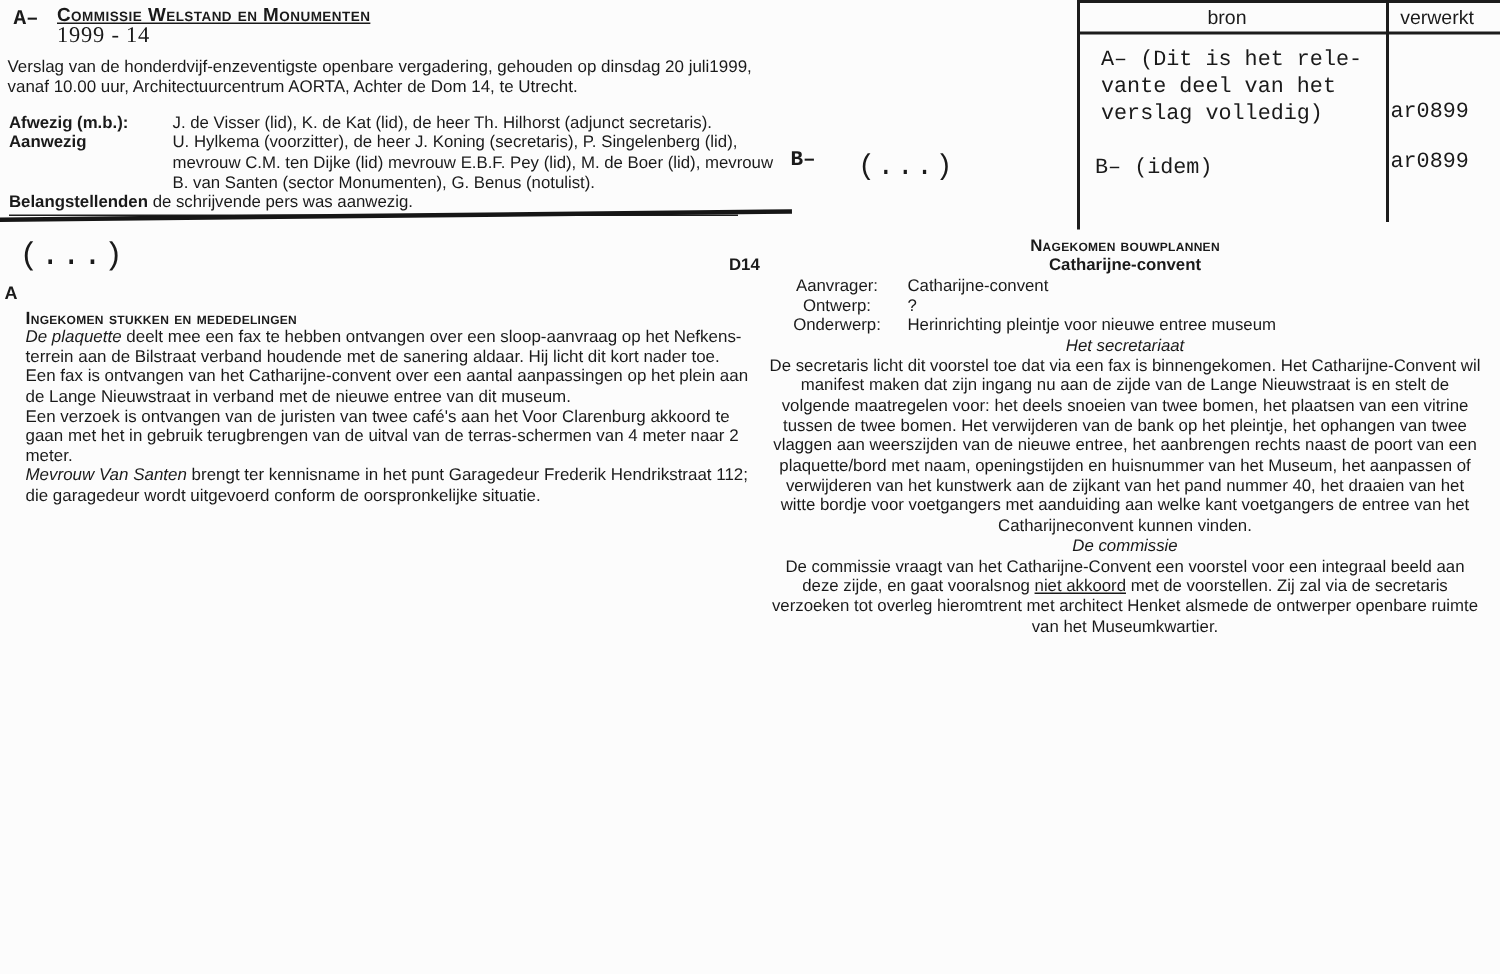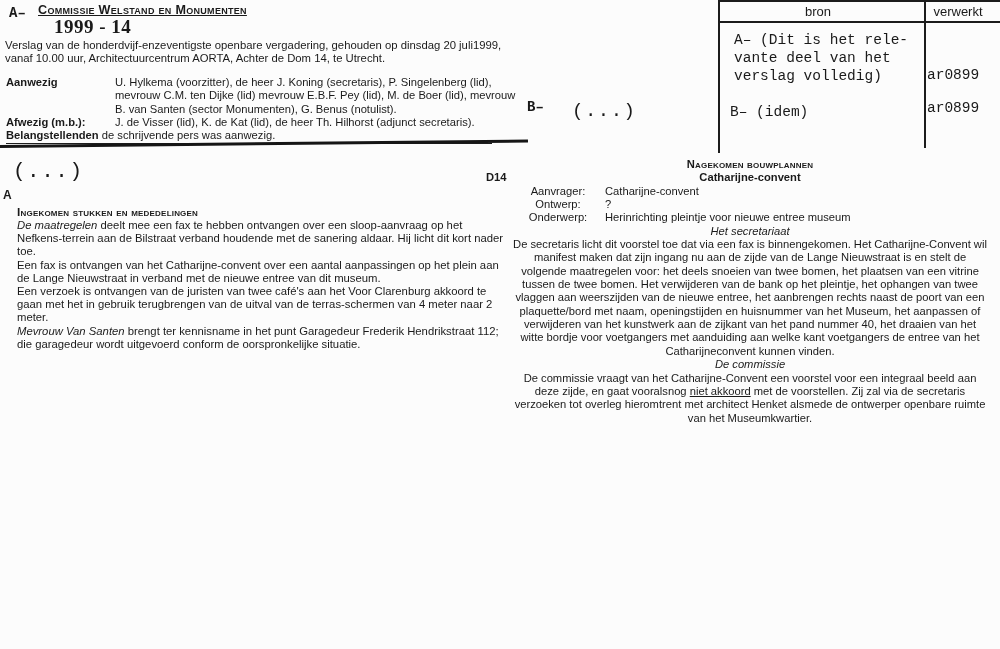--- a/index.html
+++ b/index.html
@@ -12,21 +12,21 @@
   .abs{position:absolute;}
   .mono{font-family:"Liberation Mono","DejaVu Sans Mono",monospace;}
   .serif{font-family:"Liberation Serif", serif;}
   .sc{font-variant:small-caps;}
   .b{font-weight:bold;}
   .i{font-style:italic;}
 
   
   .marker-a{left:9px;top:5px;font-size:14px;font-weight:bold;}
   .committee-title{left:38px;top:3px;font-size:12.6px;font-weight:bold;letter-spacing:.3px;text-decoration:underline;}
-  .report-number{left:38px;top:16px;font-size:19px;font-weight:bold;letter-spacing:.5px;margin-left:16px;}
+  .report-number{left:38px;top:16px;font-size:15px;font-weight:normal;letter-spacing:.5px;}
 
   
   .intro{left:5px;top:39px;width:516px;font-size:11.3px;line-height:13.3px;}
   .attendance{left:6px;top:76px;width:512px;font-size:11.2px;line-height:13.3px;}
   .att-row{display:flex;}
   .att-label{width:109px;flex:none;font-weight:bold;}
   .att-value{flex:1;}
   .att-underlined{width:486px;border-bottom:1.2px solid #1e1e1e;padding-bottom:1px;margin-top:0;}
   .rule-thick{left:0;top:145px;width:528px;height:2.5px;background:#161616;transform:rotate(-0.6deg);transform-origin:left center;}
 
@@ -68,41 +68,41 @@
 <body>
 
 <div class="abs mono marker-a">A–</div>
 <div class="abs sc committee-title">Commissie Welstand en Monumenten</div>
 <div class="abs serif report-number">1999 - 14</div>
 
 <div class="abs intro">Verslag van de honderdvijf-enzeventigste openbare vergadering, gehouden op dinsdag 20 juli1999, vanaf 10.00 uur, Architectuurcentrum AORTA, Achter de Dom 14, te Utrecht.</div>
 
 <div class="abs attendance">
   <div class="att-row">
+    <span class="att-label">Afwezig (m.b.):</span>
+    <span class="att-value">J. de Visser (lid), K. de Kat (lid), de heer Th. Hilhorst (adjunct secretaris).</span>
+  </div>
+  <div class="att-row">
     <span class="att-label">Aanwezig</span>
     <span class="att-value">U. Hylkema (voorzitter), de heer J. Koning (secretaris), P. Singelenberg (lid), mevrouw C.M. ten Dijke (lid) mevrouw E.B.F. Pey (lid), M. de Boer (lid), mevrouw B. van Santen (sector Monumenten), G. Benus (notulist).</span>
-  </div>
-  <div class="att-row">
-    <span class="att-label">Afwezig (m.b.):</span>
-    <span class="att-value">J. de Visser (lid), K. de Kat (lid), de heer Th. Hilhorst (adjunct secretaris).</span>
   </div>
   <div class="att-underlined">
     <span class="b">Belangstellenden</span>
     <span>de schrijvende pers was aanwezig.</span>
   </div>
 </div>
 
 <div class="abs rule-thick"></div>
 
 <div class="abs mono ellipsis-left">(...)</div>
 <div class="abs section-letter">A</div>
 <div class="abs sc left-heading">Ingekomen stukken en mededelingen</div>
 
 <div class="abs left-paras">
-  <p><span class="i">De maatregelen</span><span> deelt mee een fax te hebben ontvangen over een sloop-aanvraag op het Nefkens-terrein aan de Bilstraat verband houdende met de sanering aldaar. Hij licht dit kort nader toe.</span></p>
+  <p><span class="i">De plaquette</span><span> deelt mee een fax te hebben ontvangen over een sloop-aanvraag op het Nefkens-terrein aan de Bilstraat verband houdende met de sanering aldaar. Hij licht dit kort nader toe.</span></p>
   <p><span>Een fax is ontvangen van het Catharijne-convent over een aantal aanpassingen op het plein aan de Lange Nieuwstraat in verband met de nieuwe entree van dit museum.</span></p>
   <p><span>Een verzoek is ontvangen van de juristen van twee café's aan het Voor Clarenburg akkoord te gaan met het in gebruik terugbrengen van de uitval van de terras-schermen van 4 meter naar 2 meter.</span></p>
   <p><span class="i">Mevrouw Van Santen</span><span> brengt ter kennisname in het punt Garagedeur Frederik Hendrikstraat 112; die garagedeur wordt uitgevoerd conform de oorspronkelijke situatie.</span></p>
 </div>
 
 <div class="abs mono marker-b">B–</div>
 <div class="abs mono ellipsis-mid">(...)</div>
 
 <div class="abs d14">D14</div>
 <div class="abs right-col">

